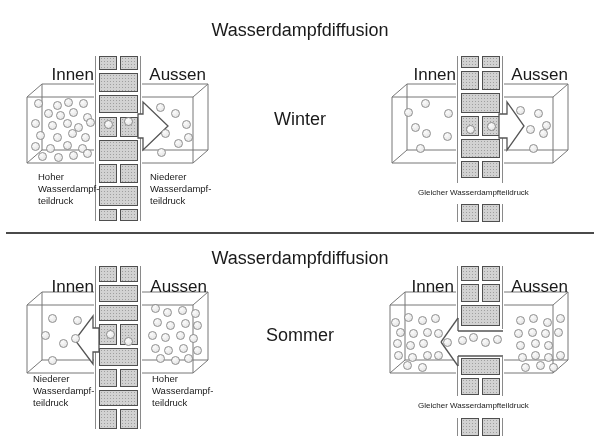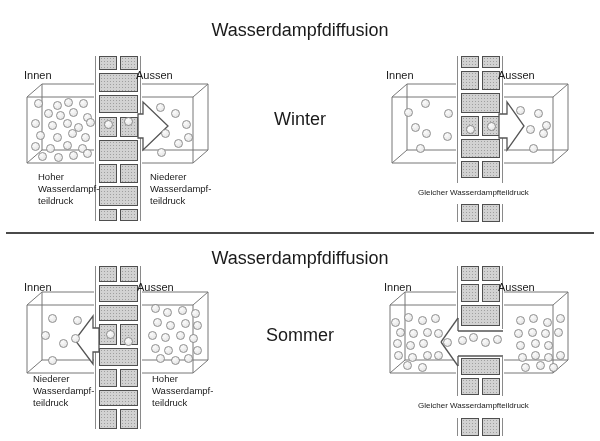--- a/index.html
+++ b/index.html
@@ -14,21 +14,21 @@
   .divider{position:absolute;left:6px;width:588px;height:2px;background:#4a4a4a;top:232px;}
   svg.layer{position:absolute;left:0;top:0;pointer-events:none;}
   #boxes-svg{z-index:1;}
   .wall-bg{position:absolute;background:#ffffff;z-index:2;}
   .wall-border{position:absolute;width:1px;background:#8a8a8a;z-index:2;}
   .brick{position:absolute;box-sizing:border-box;border:1px solid #4f4f4f;background-color:#d2d2d2;
          background-image:radial-gradient(#9f9f9f 0.5px,rgba(0,0,0,0) 0.65px);background-size:3px 3px;z-index:2;}
   #arrows-svg{z-index:3;}
   .dot{position:absolute;width:9px;height:9px;box-sizing:border-box;border-radius:50%;
        border:1.5px solid #8f8f8f;background:radial-gradient(circle at 35% 30%,#fbfbfb,#e0e0e0);z-index:4;}
-  .io-label{position:absolute;font-size:11px;line-height:16px;text-align:left;width:70px;z-index:5;}
+  .io-label{position:absolute;font-size:17px;line-height:16px;text-align:right;width:70px;z-index:5;}
   .caption{position:absolute;font-size:9.5px;line-height:12px;white-space:pre-line;z-index:5;}
   .caption.center{font-size:8px;line-height:10px;}
 </style>
 </head>
 <body>
 
 <div class="canvas">
   <div class="title top">Wasserdampfdiffusion</div>
   <div class="season winter">Winter</div>
   <div class="divider"></div>

